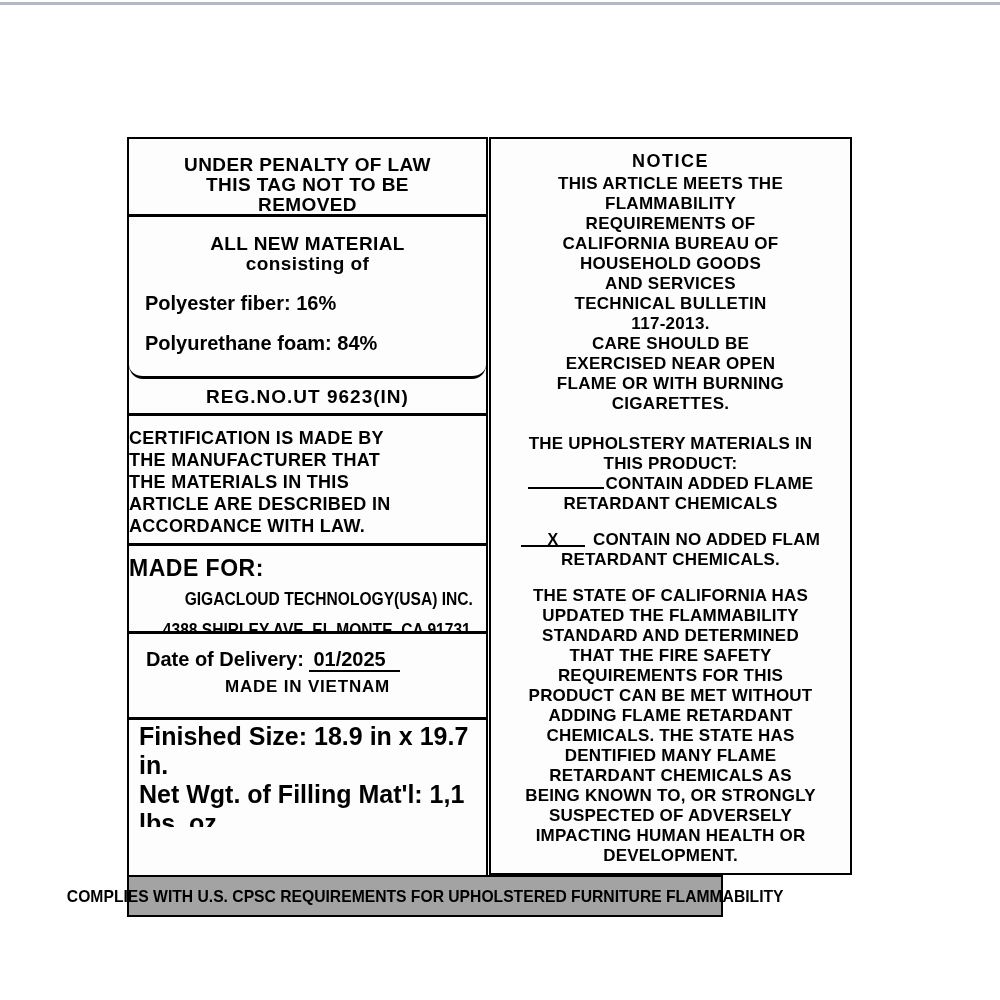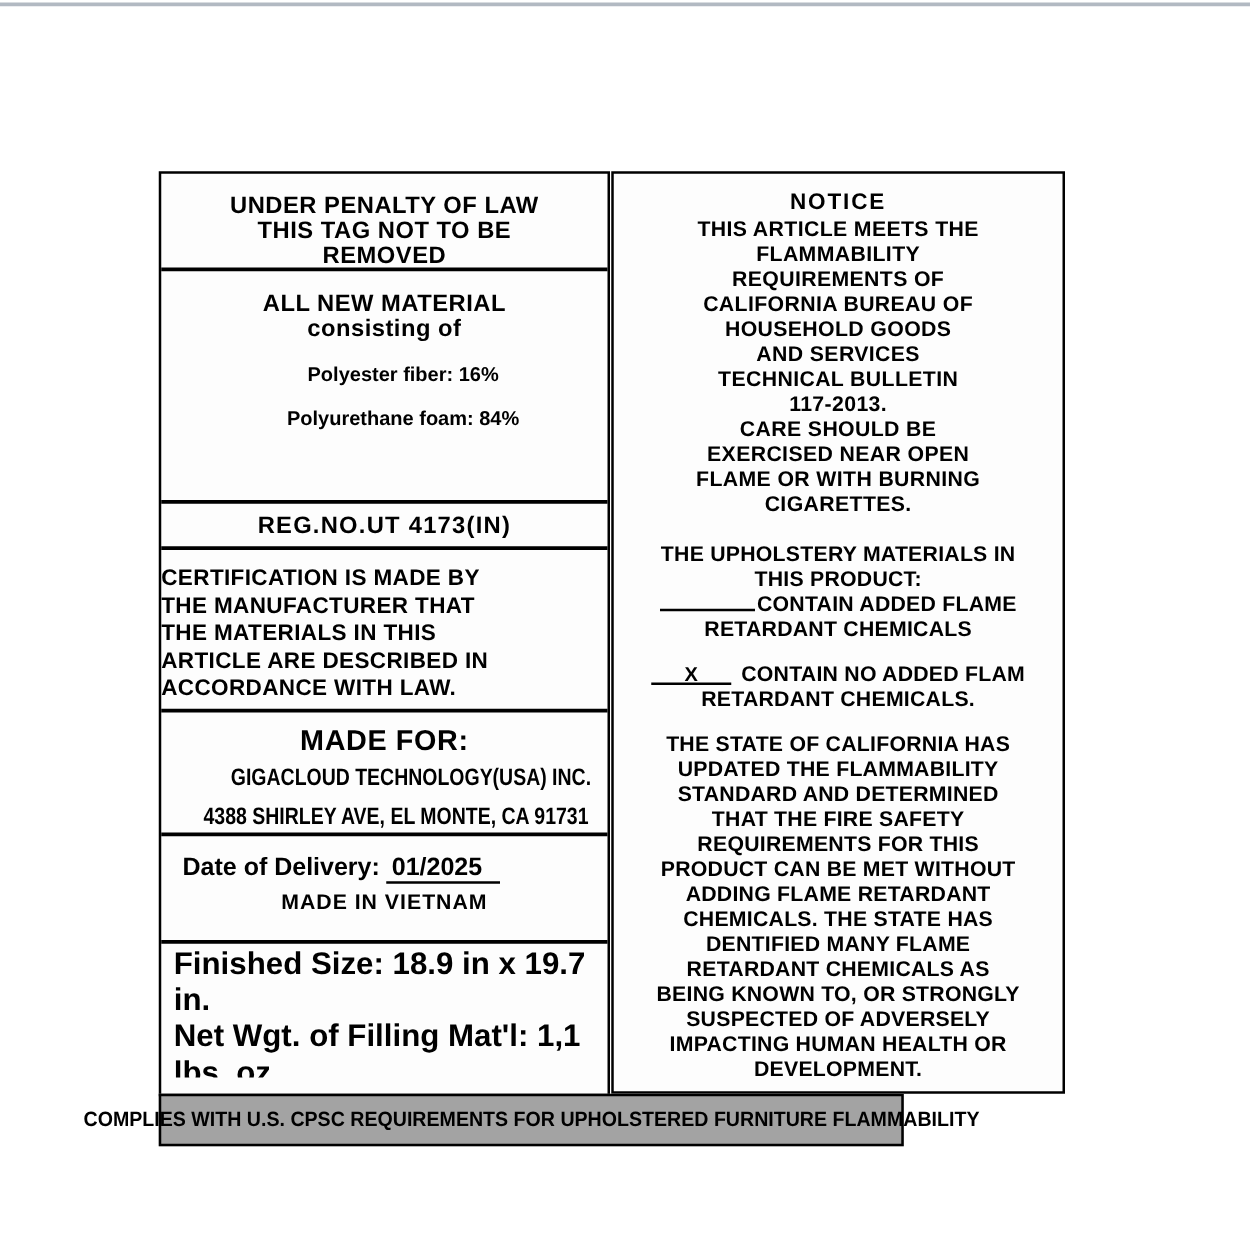--- a/index.html
+++ b/index.html
@@ -29,29 +29,29 @@
     border: 2px solid #000;
     background: #fdfdfd;
     display: flex;
     flex-direction: column;
   }
   .sec { border-bottom: 3px solid #000; overflow: hidden; }
   .sec:last-child { border-bottom: none; }
 
   .sec-penalty { height: 78px; padding-top: 16px; text-align: center;
     font-weight: bold; font-size: 19px; line-height: 20px; letter-spacing: .4px; }
-  .sec-material { height: 186px; padding-top: 17px; }
+  .sec-material { height: 162px; padding-top: 17px; border-radius: 14px; }
   .material-heading { text-align: center; font-weight: bold; font-size: 19px; line-height: 20px; letter-spacing: .4px; }
-  .material-item { font-weight: bold; font-size: 16px; padding-left: 30px; margin-top: 18px; text-align: center; }
+  .material-item { font-weight: bold; font-size: 20px; padding-left: 16px; margin-top: 18px; }
   .material-item + .material-item { margin-top: 17px; }
   .sec-reg { height: 37px; padding-top: 7px; text-align: center;
     font-weight: bold; font-size: 19px; letter-spacing: 1px; }
   .sec-cert { height: 130px; padding-top: 11px; text-align: left;
     font-weight: bold; font-size: 18px; line-height: 22px; letter-spacing: .3px; }
-  .sec-madefor { height: 99px; padding-top: 9px; text-align: center; }
+  .sec-madefor { height: 88px; padding-top: 9px; text-align: left; }
   .madefor-title { font-weight: bold; font-size: 23px; line-height: 26px; letter-spacing: .5px; }
   .cond { display: inline-block; transform: scaleX(0.82); transform-origin: 50% 50%; white-space: nowrap; }
   .madefor-company { margin-top: 7px; font-weight: bold; font-size: 19px; line-height: 21px; margin-left: 24px; }
   .madefor-address { margin-top: 10px; font-weight: bold; font-size: 19px; line-height: 21px; }
   .sec-delivery { height: 86px; padding-top: 13px; }
   .delivery-line { padding-left: 17px; font-weight: bold; font-size: 20px; line-height: 24px; }
   .delivery-value { border-bottom: 2px solid #000; padding-right: 14px; padding-left: 4px; }
   .origin-line { margin-top: 6px; text-align: center; font-weight: bold; font-size: 17px; letter-spacing: .8px; }
   .sec-details { height: 107px; padding-top: 2px; padding-left: 10px;
     font-weight: bold; font-size: 25px; line-height: 29px; }
@@ -105,21 +105,21 @@
 REMOVED
 EXCEPT BY THE CONSUMER</div>
 
     <div class="sec sec-material">
       <div class="material-heading pre">ALL NEW MATERIAL
 consisting of</div>
       <div class="material-item">Polyester fiber: 16%</div>
       <div class="material-item">Polyurethane foam: 84%</div>
     </div>
 
-    <div class="sec sec-reg">REG.NO.UT 4173(IN)</div>
+    <div class="sec sec-reg">REG.NO.UT 9623(IN)</div>
 
     <div class="sec sec-cert pre">CERTIFICATION IS MADE BY
 THE MANUFACTURER THAT
 THE MATERIALS IN THIS
 ARTICLE ARE DESCRIBED IN
 ACCORDANCE WITH LAW.</div>
 
     <div class="sec sec-madefor">
       <div class="madefor-title">MADE FOR:</div>
       <div class="madefor-company"><span class="cond">GIGACLOUD TECHNOLOGY(USA) INC.</span></div>

